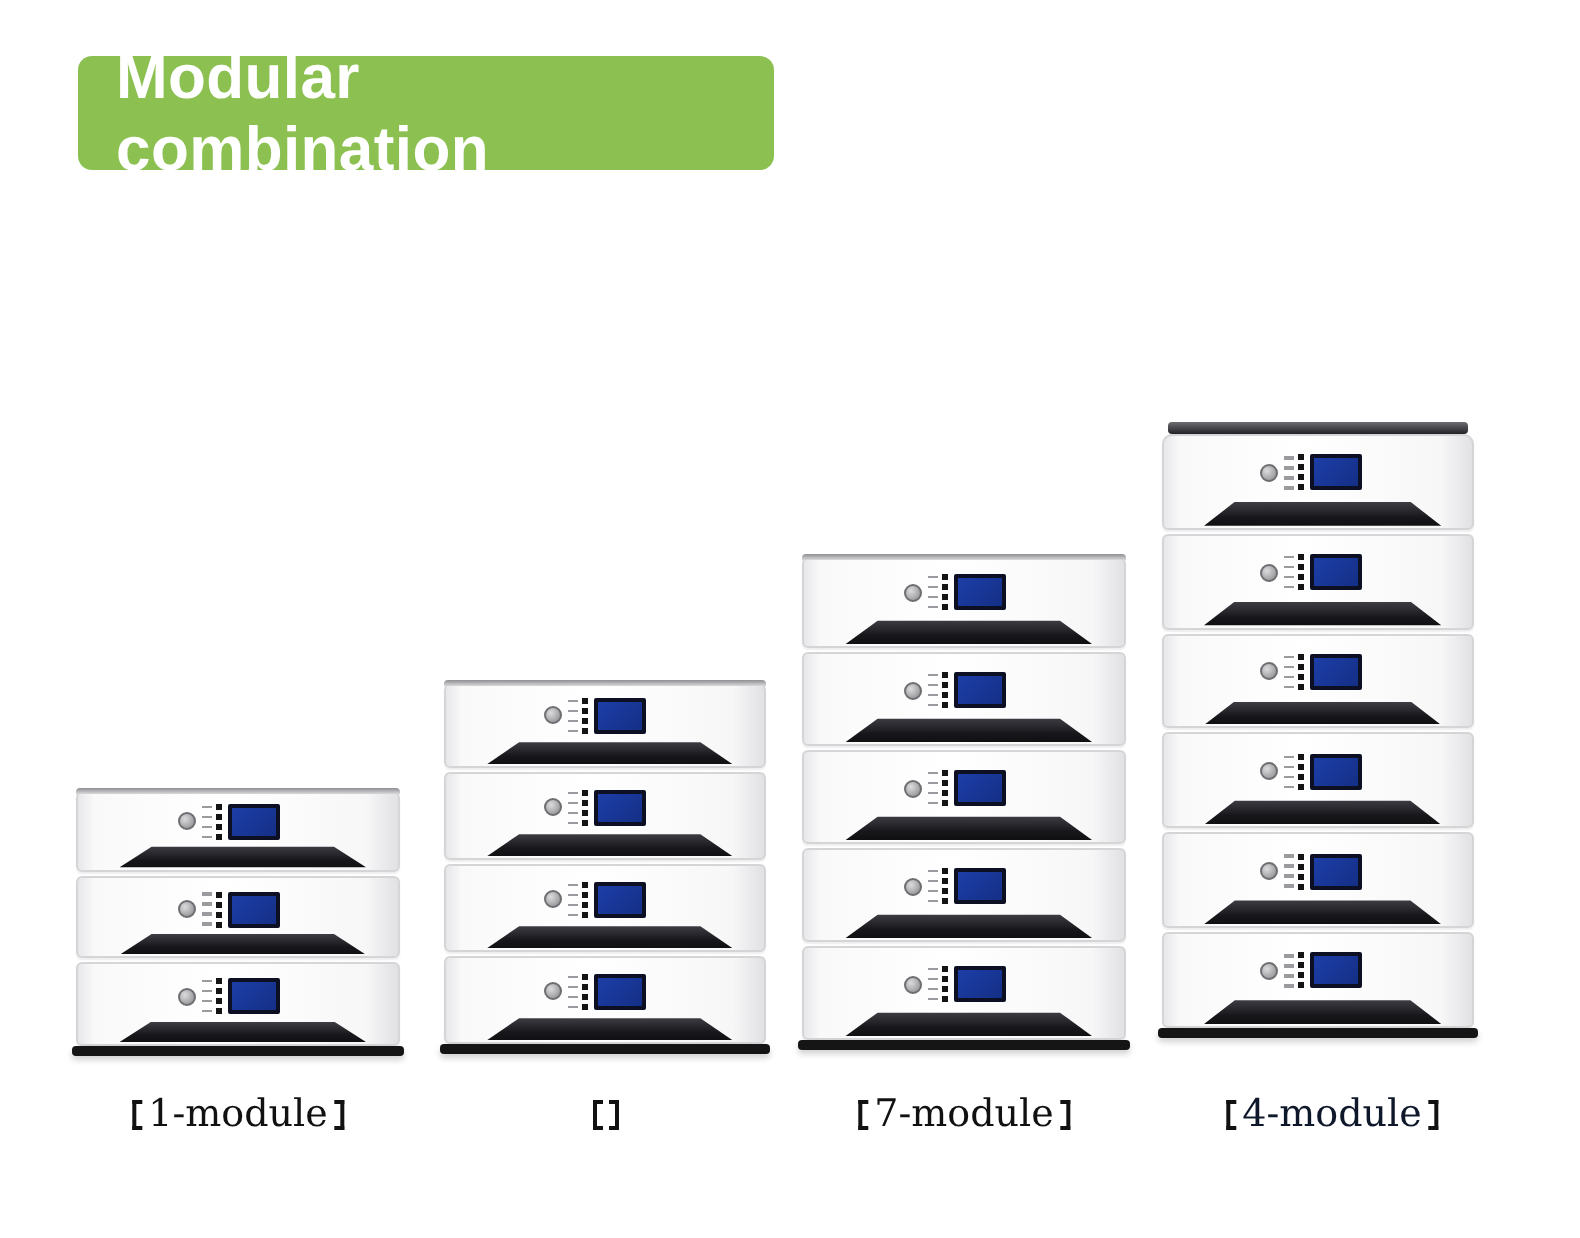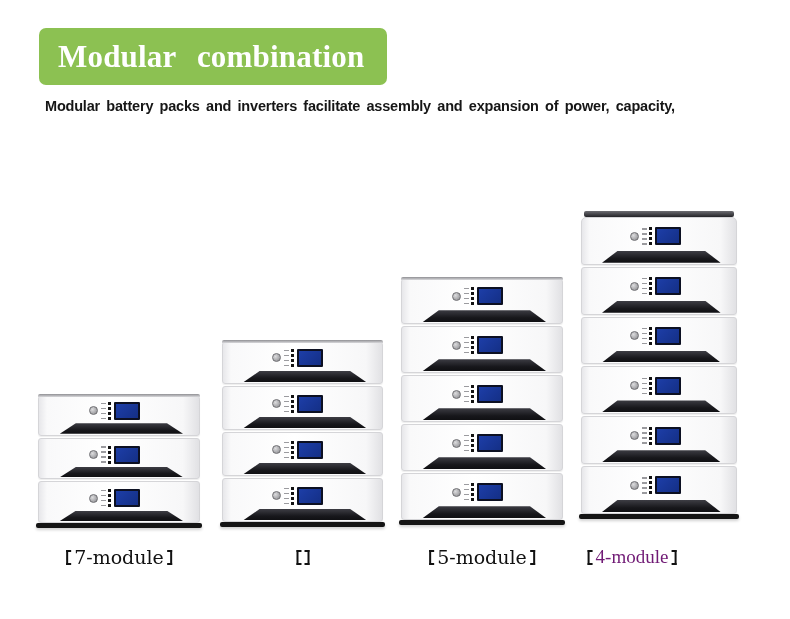--- a/index.html
+++ b/index.html
@@ -4,21 +4,21 @@
 <style>
   html,body { margin:0; padding:0; }
   body { width:790px; height:619px; position:relative; background:#ffffff; overflow:hidden;
          font-family:"Liberation Sans", sans-serif; }
 
   
   .banner { position:absolute; left:39px; top:28px; width:348px; height:57px;
             border-radius:7px; display:flex; align-items:center; padding-left:19px;
             box-sizing:border-box; }
   .banner-title { font-weight:bold; font-size:31px; letter-spacing:0.2px; word-spacing:13px;
-                  font-family:Liberation Serif, serif; }
+                  font-family:Liberation Sans, sans-serif; }
 
   
   .description { position:absolute; left:45px; top:97px; width:700px;
                  font-weight:bold; font-size:14.5px; line-height:1.3;
                  letter-spacing:-0.2px; word-spacing:2.5px; }
   .description .sub6 { font-size:9px; vertical-align:-2px; }
 
   
   .stack { position:absolute; }
   .lid-light { position:absolute; left:0; right:0; height:3px; top:0;
@@ -60,21 +60,20 @@
   .bracket.close { border-left:0; }
 </style>
 </head>
 <body>
 
 <div class="banner" style="background: rgb(140, 193, 82);">
   <span class="banner-title" style="color: rgb(255, 255, 255);">Modular combination</span>
 </div>
 
 <div class="description" style="color: rgb(22, 22, 22);">
-  <div>Modular battery packs and inverters facilitate assembly and expansion of power, capacity,</div>
 </div>
 
 <div id="stacks-container">
     <div class="stack" style="left: 38px; top: 394px; width: 162px; height: 134px;">
       <div class="lid-light"></div>
       <div class="units" style="top: 0px; height: 129px;">
         <div class="unit">
           <div class="panel">
             <div class="pwr"></div>
             <div class="leds">
@@ -147,21 +146,21 @@
             </div>
             <div class="screen" style="background: linear-gradient(135deg, rgb(29, 62, 168) 0%, rgb(20, 47, 134) 100%); border: 2px solid rgb(12, 16, 34);"></div>
           </div>
           <div class="vent"></div>
         </div>
       </div>
       <div class="base" style="background: rgb(21, 21, 21);"></div>
     </div>
     <div class="stack-label" style="left: 119px; top: 545px; color: rgb(17, 17, 17);">
       <div class="bracket open"></div>
-      <div>7-module</div>
+      <div>1-module</div>
       <div class="bracket close"></div>
     </div>
     <div class="stack" style="left: 222px; top: 340px; width: 161px; height: 187px;">
       <div class="lid-light"></div>
       <div class="units" style="top: 0px; height: 182px;">
         <div class="unit">
           <div class="panel">
             <div class="pwr"></div>
             <div class="leds">
               <div class="led-row">
@@ -393,21 +392,21 @@
             </div>
             <div class="screen" style="background: linear-gradient(135deg, rgb(29, 62, 168) 0%, rgb(20, 47, 134) 100%); border: 2px solid rgb(12, 16, 34);"></div>
           </div>
           <div class="vent"></div>
         </div>
       </div>
       <div class="base" style="background: rgb(21, 21, 21);"></div>
     </div>
     <div class="stack-label" style="left: 482px; top: 545px; color: rgb(17, 17, 17);">
       <div class="bracket open"></div>
-      <div>5-module</div>
+      <div>7-module</div>
       <div class="bracket close"></div>
     </div>
     <div class="stack" style="left: 581px; top: 211px; width: 156px; height: 308px;">
       <div class="lid-dark"></div>
       <div class="units" style="top: 6px; height: 297px;">
         <div class="unit">
           <div class="panel">
             <div class="pwr"></div>
             <div class="leds">
               <div class="led-row">
@@ -552,18 +551,18 @@
                 <div class="led-sq" style="background: rgb(20, 20, 20);"></div>
               </div>
             </div>
             <div class="screen" style="background: linear-gradient(135deg, rgb(29, 62, 168) 0%, rgb(20, 47, 134) 100%); border: 2px solid rgb(12, 16, 34);"></div>
           </div>
           <div class="vent"></div>
         </div>
       </div>
       <div class="base" style="background: rgb(21, 21, 21);"></div>
     </div>
-    <div class="stack-label" style="left: 632px; top: 545px; color: #701a75; font-family: Liberation Serif, serif;">
+    <div class="stack-label" style="left: 666px; top: 545px; color: #0f172a;">
       <div class="bracket open"></div>
       <div>4-module</div>
       <div class="bracket close"></div>
     </div>
   </div>
 
 </body></html>

